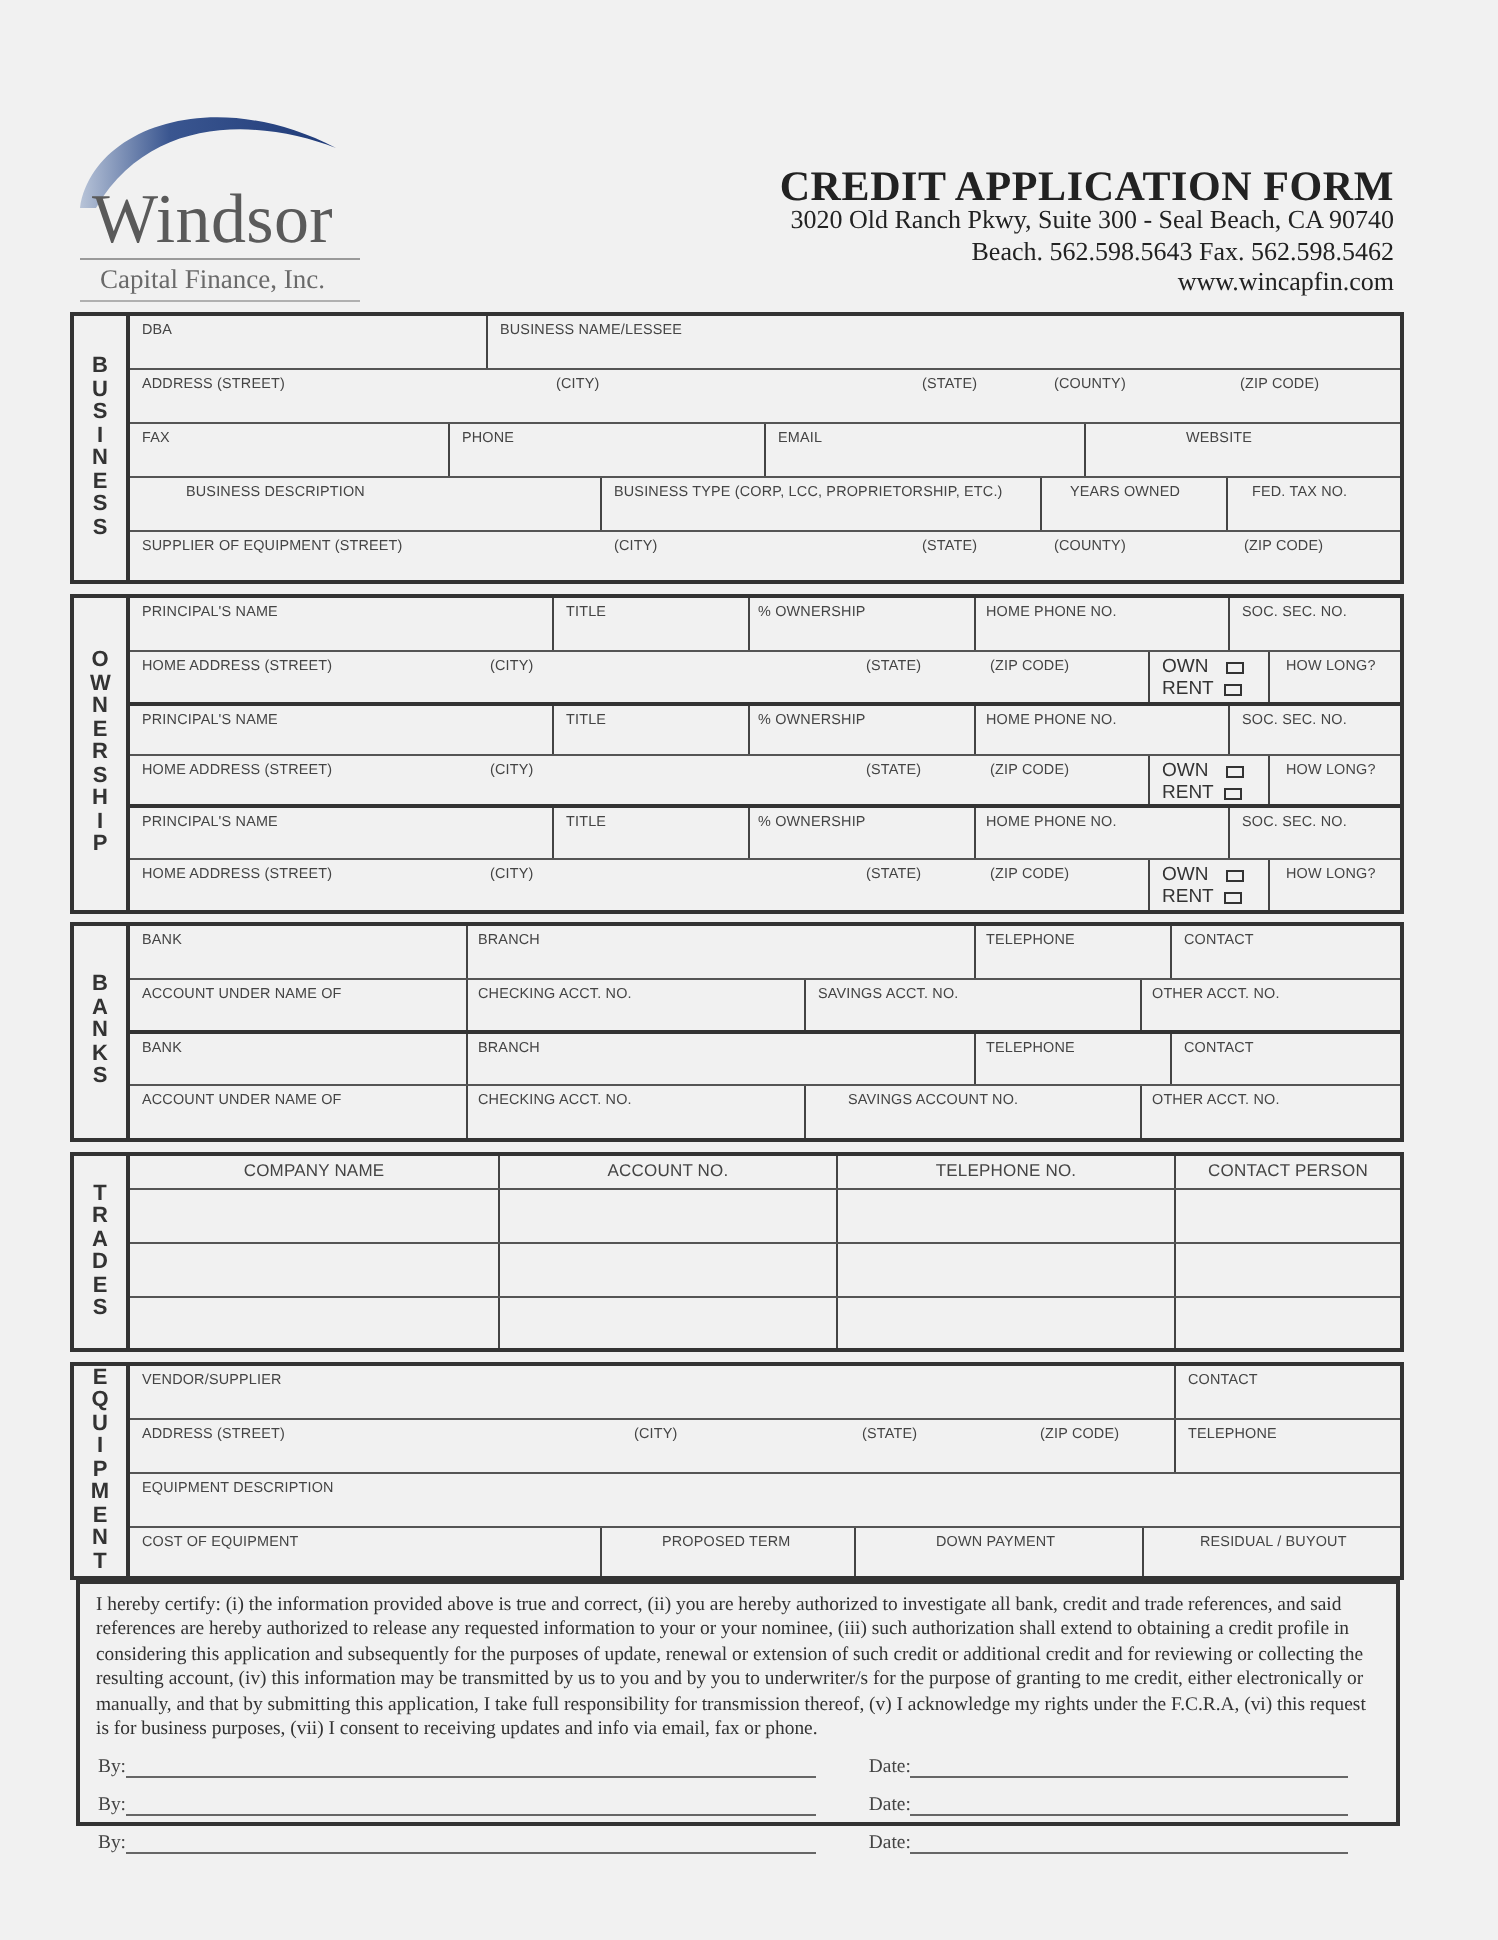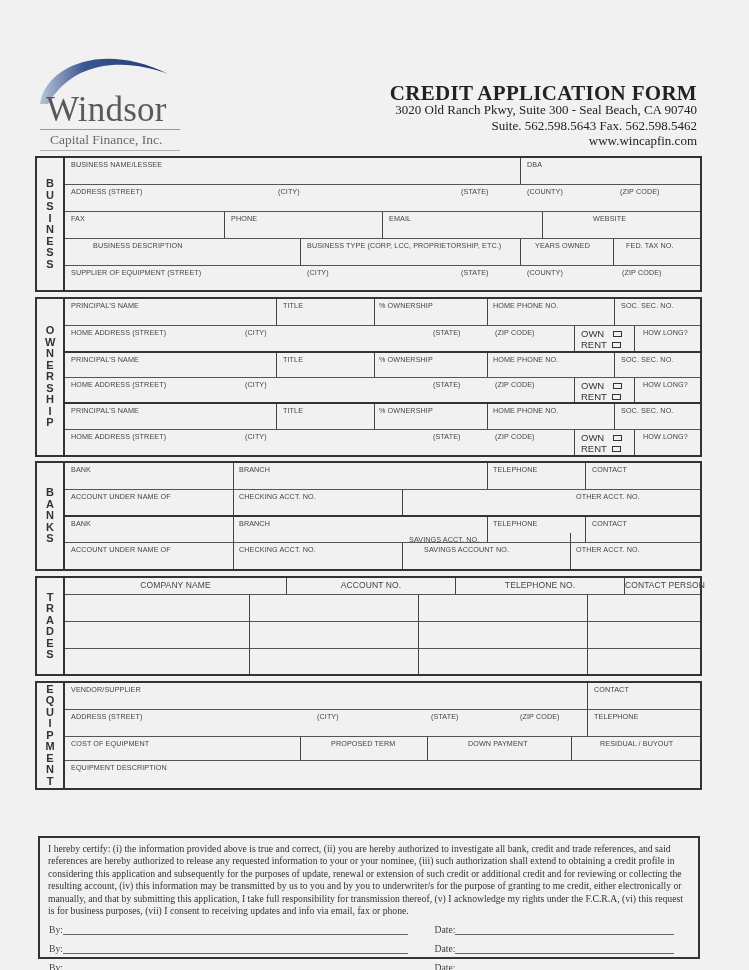--- a/index.html
+++ b/index.html
@@ -31,21 +31,21 @@
   .lbl { position: absolute; top: 2px; font-size: 7.2px; color: #444; white-space: nowrap; letter-spacing: 0.1px; }
 
   .ownrent { position: absolute; left: 6px; top: 2px; font-size: 9.5px; line-height: 11px; color: #333; }
   .ownrent .opt { display: flex; align-items: center; gap: 5px; }
   .chk { display: inline-block; width: 9px; height: 6px; border: 1.5px solid #333; }
 
   
   .trades-head .lbl { left: 0; right: 0; text-align: center; font-size: 8.5px; top: 2px; }
 
   
-  .cert { position: absolute; left: 38px; top: 836px; width: 662px; height: 123px; border: 2px solid #333; padding: 5px 8px; font-family: "Liberation Serif", serif; }
+  .cert { position: absolute; left: 38px; top: 790px; width: 662px; height: 123px; border: 2px solid #333; padding: 5px 8px; font-family: "Liberation Serif", serif; }
   .cert p { font-size: 9.7px; line-height: 12.4px; color: #333; text-align: left; }
   .sig-row { position: absolute; left: 9px; right: 24px; display: flex; font-size: 9.7px; color: #444; }
   .sig-by { display: flex; width: 360px; }
   .sig-date { display: flex; margin-left: 26px; width: 240px; }
   .sig-line { flex: 1; border-bottom: 1px solid #666; height: 11px; }
 </style>
 </head>
 <body>
 
 <div class="logo">
@@ -61,35 +61,35 @@
   </svg>
   <div class="logo-name">Windsor</div>
   <div class="logo-rule1"></div>
   <div class="logo-sub">Capital Finance, Inc.</div>
   <div class="logo-rule2"></div>
 </div>
 
 <div class="hdr">
   <div class="title">CREDIT APPLICATION FORM</div>
   <div class="line">3020 Old Ranch Pkwy, Suite 300 - Seal Beach, CA 90740</div>
-  <div class="line">Suite. 562.598.5643  Fax. 562.598.5462</div>
+  <div class="line">Beach. 562.598.5643  Fax. 562.598.5462</div>
   <div class="line">www.wincapfin.com</div>
 </div>
 
 <div class="section" style="top:156px;height:136px;">
   <div class="side">
       <div class="side-text">BUSINESS</div>
     </div>
   <div class="grid">
     <div class="row" style="height:27px;">
+      <div class="cell" style="flex:1;">
+          <span class="lbl" style="left:6px;">DBA</span>
+        </div>
       <div class="cell" style="width:456px;">
           <span class="lbl" style="left:6px;">BUSINESS NAME/LESSEE</span>
-        </div>
-      <div class="cell" style="flex:1;">
-          <span class="lbl" style="left:6px;">DBA</span>
         </div>
     </div>
     <div class="row" style="height:27px;">
       <div class="cell" style="flex:1;">
         <span class="lbl" style="left:6px;">ADDRESS (STREET)</span>
         <span class="lbl" style="left:213px;">(CITY)</span>
         <span class="lbl" style="left:396px;">(STATE)</span>
         <span class="lbl" style="left:462px;">(COUNTY)</span>
         <span class="lbl" style="left:555px;">(ZIP CODE)</span>
       </div>
@@ -284,21 +284,21 @@
           <span class="lbl" style="left:6px;">CONTACT</span>
         </div>
     </div>
     <div class="row thick" style="height:27px;">
       <div class="cell" style="width:169px;">
           <span class="lbl" style="left:6px;">ACCOUNT UNDER NAME OF</span>
         </div>
       <div class="cell" style="width:169px;">
           <span class="lbl" style="left:5px;">CHECKING ACCT. NO.</span>
         </div>
-      <div class="cell" style="width:168px;margin-top:43px;">
+      <div class="cell" style="width:168px;">
           <span class="lbl" style="left:6px;">SAVINGS ACCT. NO.</span>
         </div>
       <div class="cell" style="flex:1;">
           <span class="lbl" style="left:5px;">OTHER ACCT. NO.</span>
         </div>
     </div>
     <div class="row" style="height:26px;">
       <div class="cell" style="width:169px;">
           <span class="lbl" style="left:6px;">BANK</span>
         </div>
@@ -328,21 +328,21 @@
     </div>
   </div>
 </div>
 
 <div class="section" style="top:576px;height:100px;">
   <div class="side">
       <div class="side-text">TRADES</div>
     </div>
   <div class="grid">
     <div class="row trades-head" style="height:17px;">
-      <div class="cell" style="width:222px;text-decoration:underline;">
+      <div class="cell" style="width:185px;text-decoration:underline;">
           <span class="lbl">COMPANY NAME</span>
         </div>
       <div class="cell" style="width:169px;">
           <span class="lbl">ACCOUNT NO.</span>
         </div>
       <div class="cell" style="width:169px;">
           <span class="lbl">TELEPHONE NO.</span>
         </div>
       <div class="cell" style="flex:1;">
           <span class="lbl">CONTACT PERSON</span>
@@ -386,39 +386,39 @@
       <div class="cell" style="width:523px;">
         <span class="lbl" style="left:6px;">ADDRESS (STREET)</span>
         <span class="lbl" style="left:252px;">(CITY)</span>
         <span class="lbl" style="left:366px;">(STATE)</span>
         <span class="lbl" style="left:455px;">(ZIP CODE)</span>
       </div>
       <div class="cell" style="flex:1;">
           <span class="lbl" style="left:6px;">TELEPHONE</span>
         </div>
     </div>
+    <div class="row" style="height:27px;">
+      <div class="cell" style="flex:1;">
+          <span class="lbl" style="left:6px;">EQUIPMENT DESCRIPTION</span>
+        </div>
+    </div>
     <div class="row" style="height:24px;">
       <div class="cell" style="width:236px;">
           <span class="lbl" style="left:6px;">COST OF EQUIPMENT</span>
         </div>
       <div class="cell" style="width:127px;">
           <span class="lbl" style="left:30px;">PROPOSED TERM</span>
         </div>
       <div class="cell" style="width:144px;">
           <span class="lbl" style="left:40px;">DOWN PAYMENT</span>
         </div>
       <div class="cell" style="flex:1;">
           <span class="lbl" style="left:28px;">RESIDUAL / BUYOUT</span>
         </div>
     </div>
-    <div class="row" style="height:27px;">
-      <div class="cell" style="flex:1;">
-          <span class="lbl" style="left:6px;">EQUIPMENT DESCRIPTION</span>
-        </div>
-    </div>
   </div>
 </div>
 
 <div class="cert">
   <p>I hereby certify: (i) the information provided above is true and correct, (ii) you are hereby authorized to investigate all bank, credit and trade references, and said references are hereby authorized to release any requested information to your or your nominee, (iii) such authorization shall extend to obtaining a credit profile in considering this application and subsequently for the purposes of update, renewal or extension of such credit or additional credit and for reviewing or collecting the resulting account, (iv) this information may be transmitted by us to you and by you to underwriter/s for the purpose of granting to me credit, either electronically or manually, and that by submitting this application, I take full responsibility for transmission thereof, (v) I acknowledge my rights under the F.C.R.A, (vi) this request is for business purposes, (vii) I consent to receiving updates and info via email, fax or phone.</p>
 
   <div class="sig-row" style="top:86px;">
     <div class="sig-by">
         <span>By:</span>
         <span class="sig-line"></span>

